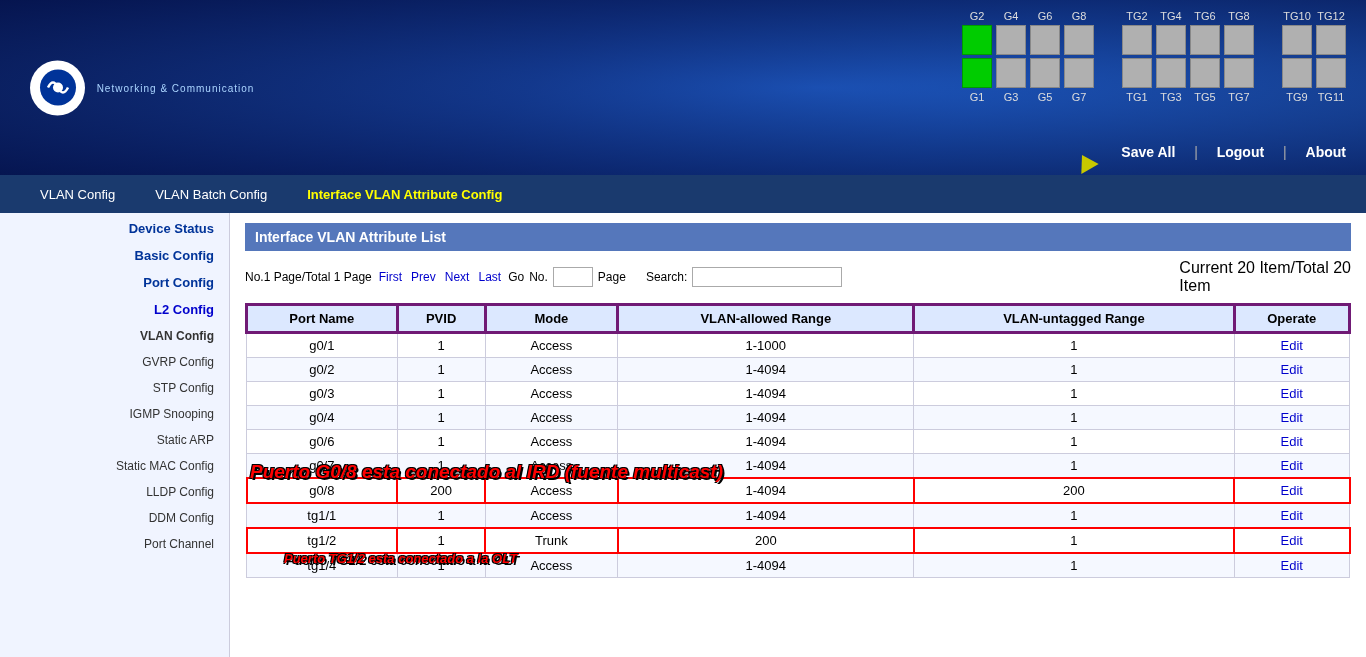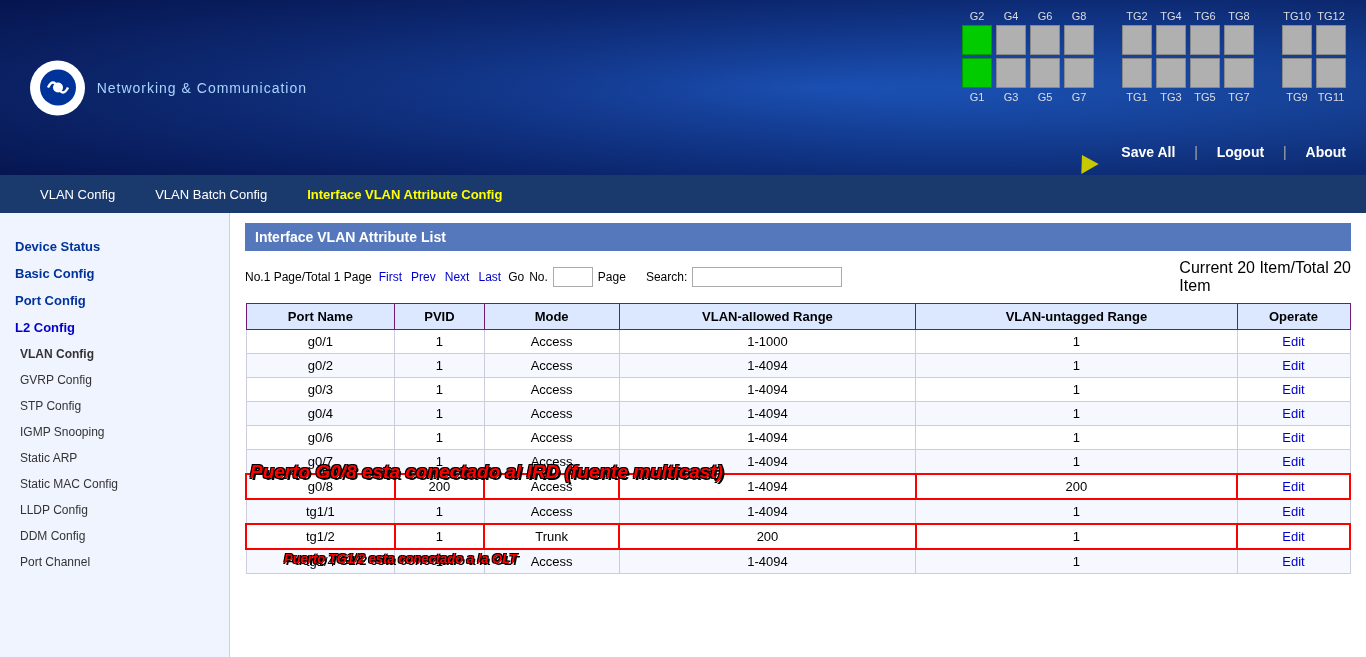--- a/index.html
+++ b/index.html
@@ -44,21 +44,21 @@
       color: #fff;
     }
     .logo-text .planet {
       font-size: 28px;
       font-weight: 900;
       letter-spacing: 2px;
       color: #fff;
       line-height: 1;
     }
     .logo-text .subtitle {
-      font-size: 14px;
+      font-size: 10px;
       color: #aad4ff;
       letter-spacing: 1px;
       text-align: center;
     }
 
     
     .port-diagram {
       position: absolute;
       right: 20px;
       top: 10px;
@@ -149,23 +149,24 @@
       display: flex;
       height: calc(657px - 175px - 38px);
     }
 
     
     .sidebar {
       width: 230px;
       min-width: 230px;
       background: #f0f4ff;
       border-right: 1px solid #ccd;
-      padding: 20px 0;
+      padding: 2px 0;
       overflow-y: auto;
       font-size: 13px;
+      text-align: right;
     }
     .sidebar-item {
       padding: 6px 15px;
       cursor: pointer;
       color: #000;
       font-weight: normal;
     }
     .sidebar-item.section-header {
       font-weight: bold;
       color: #003399;
@@ -227,21 +228,21 @@
     }
 
     
     .data-table {
       width: 100%;
       border-collapse: collapse;
       font-size: 13px;
     }
     .data-table th {
       background: #dce8ff;
-      border: 1px solid #701a75;
+      border: 3px solid #701a75;
       padding: 5px 0;
       text-align: center;
       font-weight: bold;
       color: #000;
     }
     .data-table td {
       border: 1px solid #ccd;
       padding: 4px 8px;
       text-align: center;
       color: #000;

